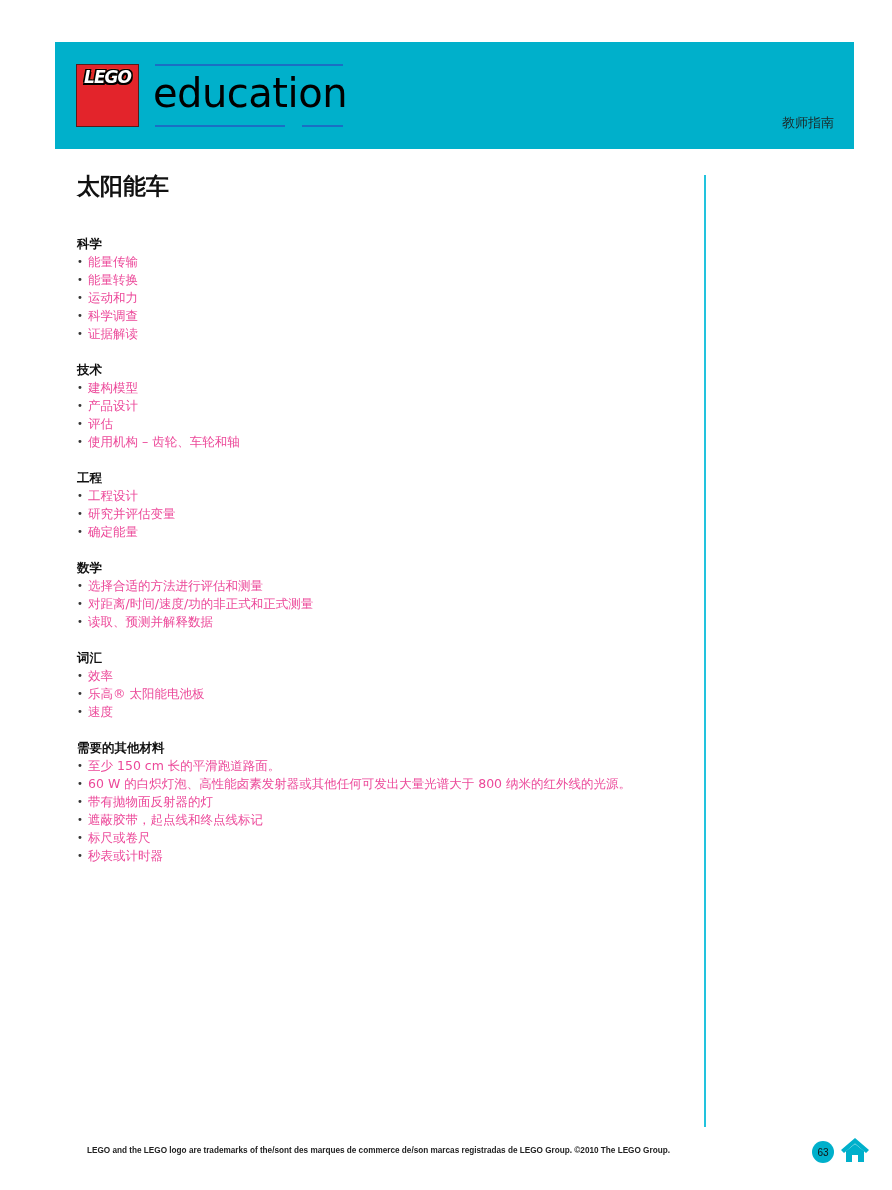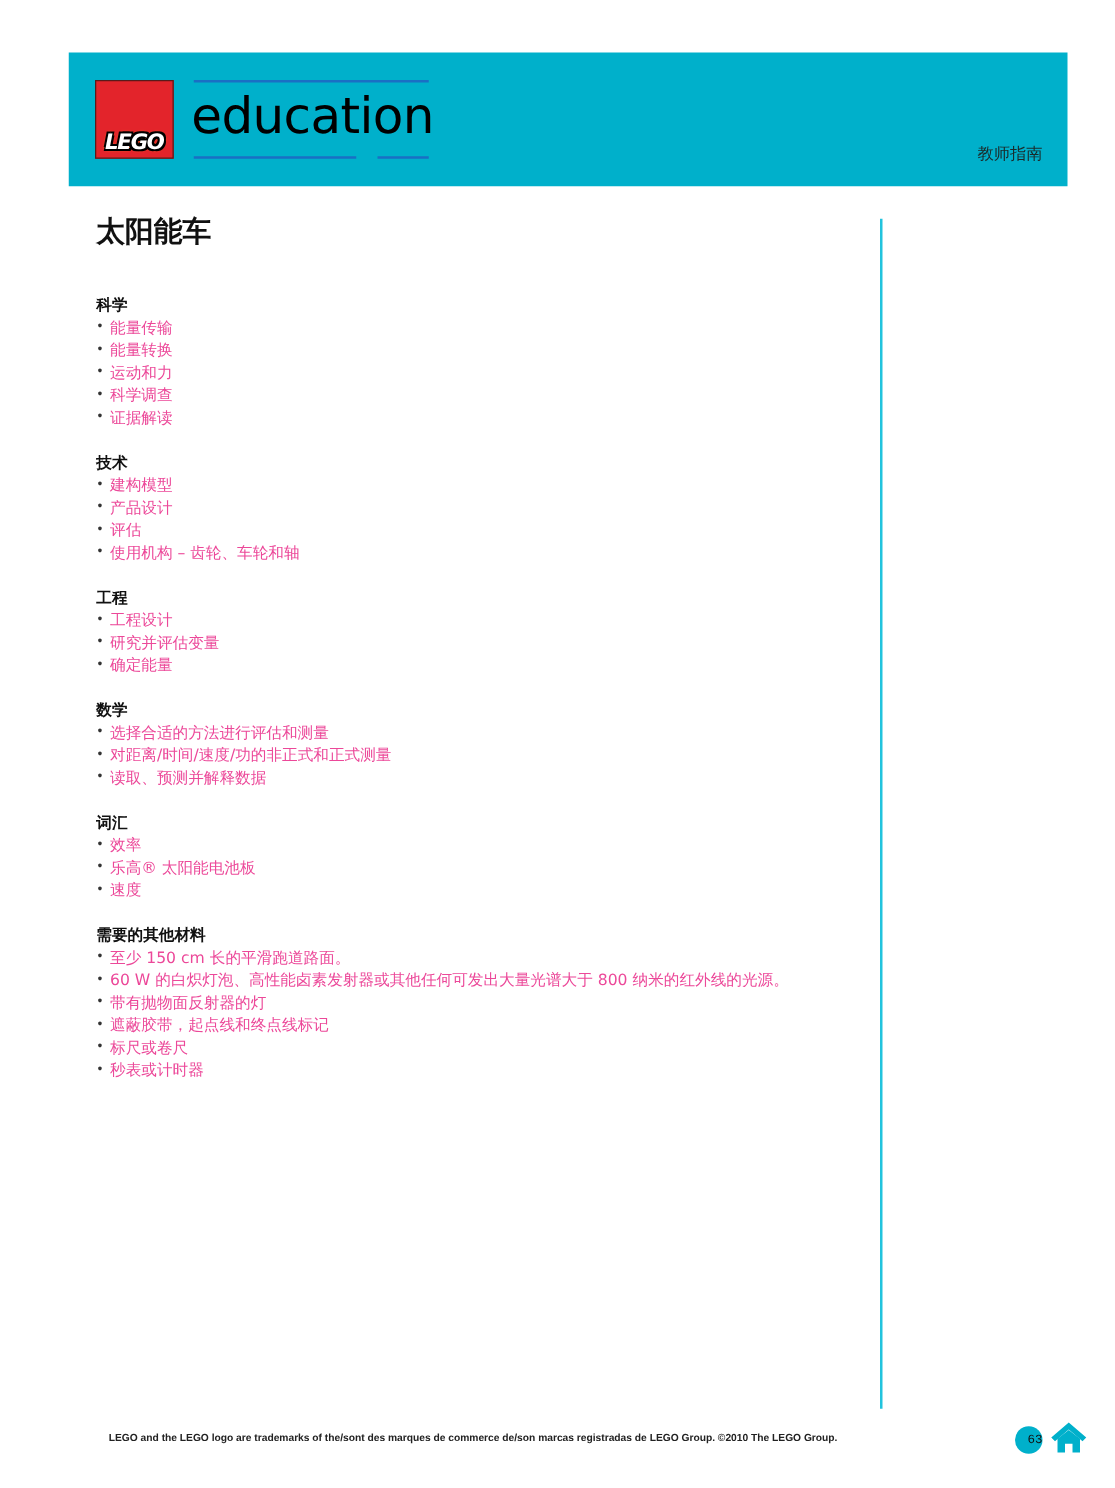--- a/index.html
+++ b/index.html
@@ -7,21 +7,21 @@
     width:892px; height:1190px; position:relative; background:#ffffff;
     font-family:"DejaVu Sans","Liberation Sans",sans-serif; color:#1a1a1a; overflow:hidden;
   }
   .header {
     position:absolute; left:55px; top:42px; width:799px; height:107px;
     background:#00b0cb;
   }
   .logo-box {
     position:absolute; left:21px; top:22px; width:63px; height:63px;
     background:#e3242b; border:1px solid #5a1a1a; box-sizing:border-box;
-    display:flex; align-items:flex-end; justify-content:center;
+    display:flex; align-items:flex-start; justify-content:center;
   }
   .logo-text {
     font-family:"DejaVu Sans",sans-serif; font-weight:bold; font-style:italic;
     font-size:17px; color:#ffffff; letter-spacing:-1px;
     text-shadow: -1.5px -1.5px 0 #000, 1.5px -1.5px 0 #000, -1.5px 1.5px 0 #000, 1.5px 1.5px 0 #000,
                  0 0 3px #f7d117;
     padding:2px 3px; background:transparent;
   }
   .edu-line-top { position:absolute; left:100px; top:22px; width:188px; height:2px; background:#1a6fc4; }
   .edu-line-bot1 { position:absolute; left:100px; top:83px; width:130px; height:2px; background:#1a6fc4; }
@@ -43,22 +43,22 @@
   .section ul { list-style:none; margin:0; padding:0; }
   .section li { font-size:12.5px; line-height:18px; position:relative; padding-left:11px; color:#ec4899; white-space:nowrap; }
   .section li::before { content:"•"; position:absolute; left:0; top:0; font-size:10px; color:#333; }
   .footer-text {
     position:absolute; left:87px; top:1146px; font-size:8.2px; color:#222;
     font-family:"Liberation Sans",sans-serif;
     font-weight:bold;
   }
   .page-badge {
     position:absolute; left:812px; top:1141px; width:22px; height:22px; border-radius:50%;
-    background:#00b0cb; color:#111; font-size:10px; display:flex; align-items:center; justify-content:flex-end;
-    font-family:Liberation Mono, monospace;
+    background:#00b0cb; color:#111; font-size:10px; display:flex; align-items:center; justify-content:center;
+    font-family:Liberation Sans, sans-serif;
   }
   .home-icon { position:absolute; left:840px; top:1136px; width:30px; height:28px; }
 </style>
 </head>
 <body>
 
 <div class="header">
   <div class="logo-box">
     <span class="logo-text">LEGO</span>
   </div>

